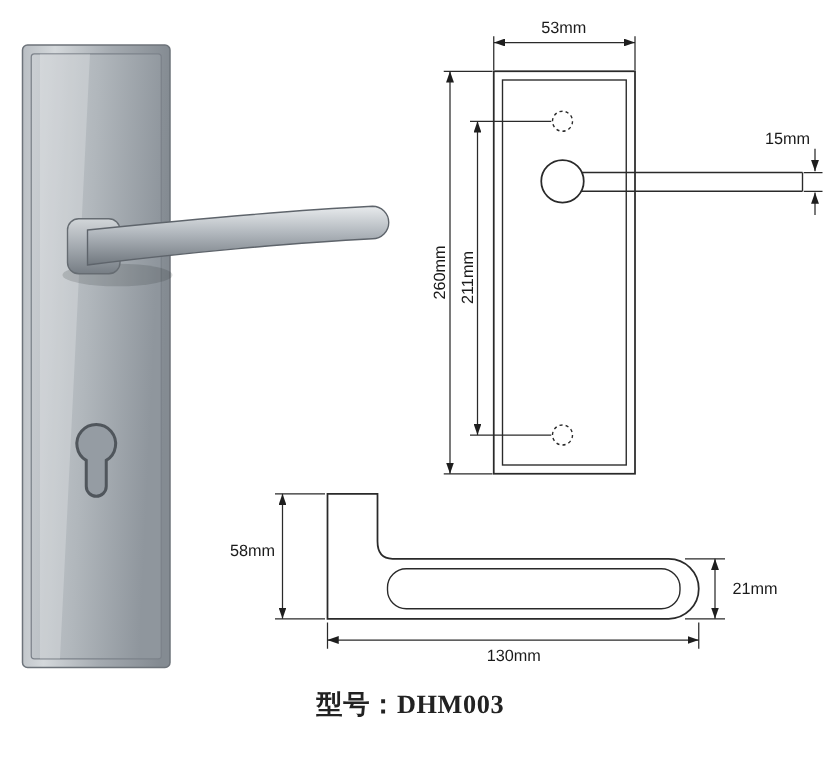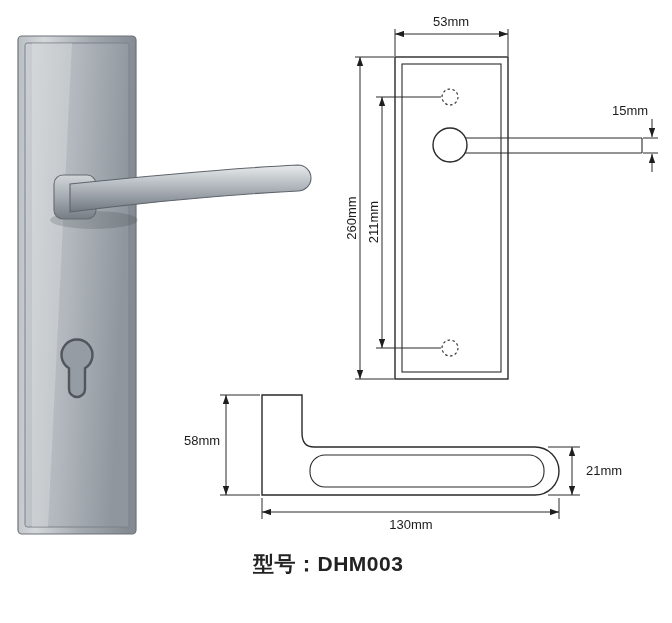--- a/index.html
+++ b/index.html
@@ -9,21 +9,21 @@
   }
   .abs{position:absolute;}
   svg{display:block;}
   .dim-text{font-size:13px;fill:#1b1b1b;font-family:"Liberation Sans",sans-serif;}
   .dl{stroke:#2a2a2a;stroke-width:1;fill:none;}
   .ol{stroke:#2a2a2a;stroke-width:1.4;fill:none;}
   .ol-thin{stroke:#2a2a2a;stroke-width:1.1;fill:none;}
   .caption{
     position:absolute;left:253px;top:549px;color:#222222;
     font-size:21px;line-height:29px;font-weight:600;letter-spacing:0.5px;
-    font-family:Liberation Sans, sans-serif;
+    font-family:Liberation Serif, serif;
   }
 </style>
 </head>
 <body>
 
 <div class="stage">
 
   <svg class="abs" style="left:8px;top:26px;" width="330" height="520" viewBox="0 0 330 520">
     <defs>
       <linearGradient id="gPlate" x1="0" y1="0" x2="1" y2="0.08">

